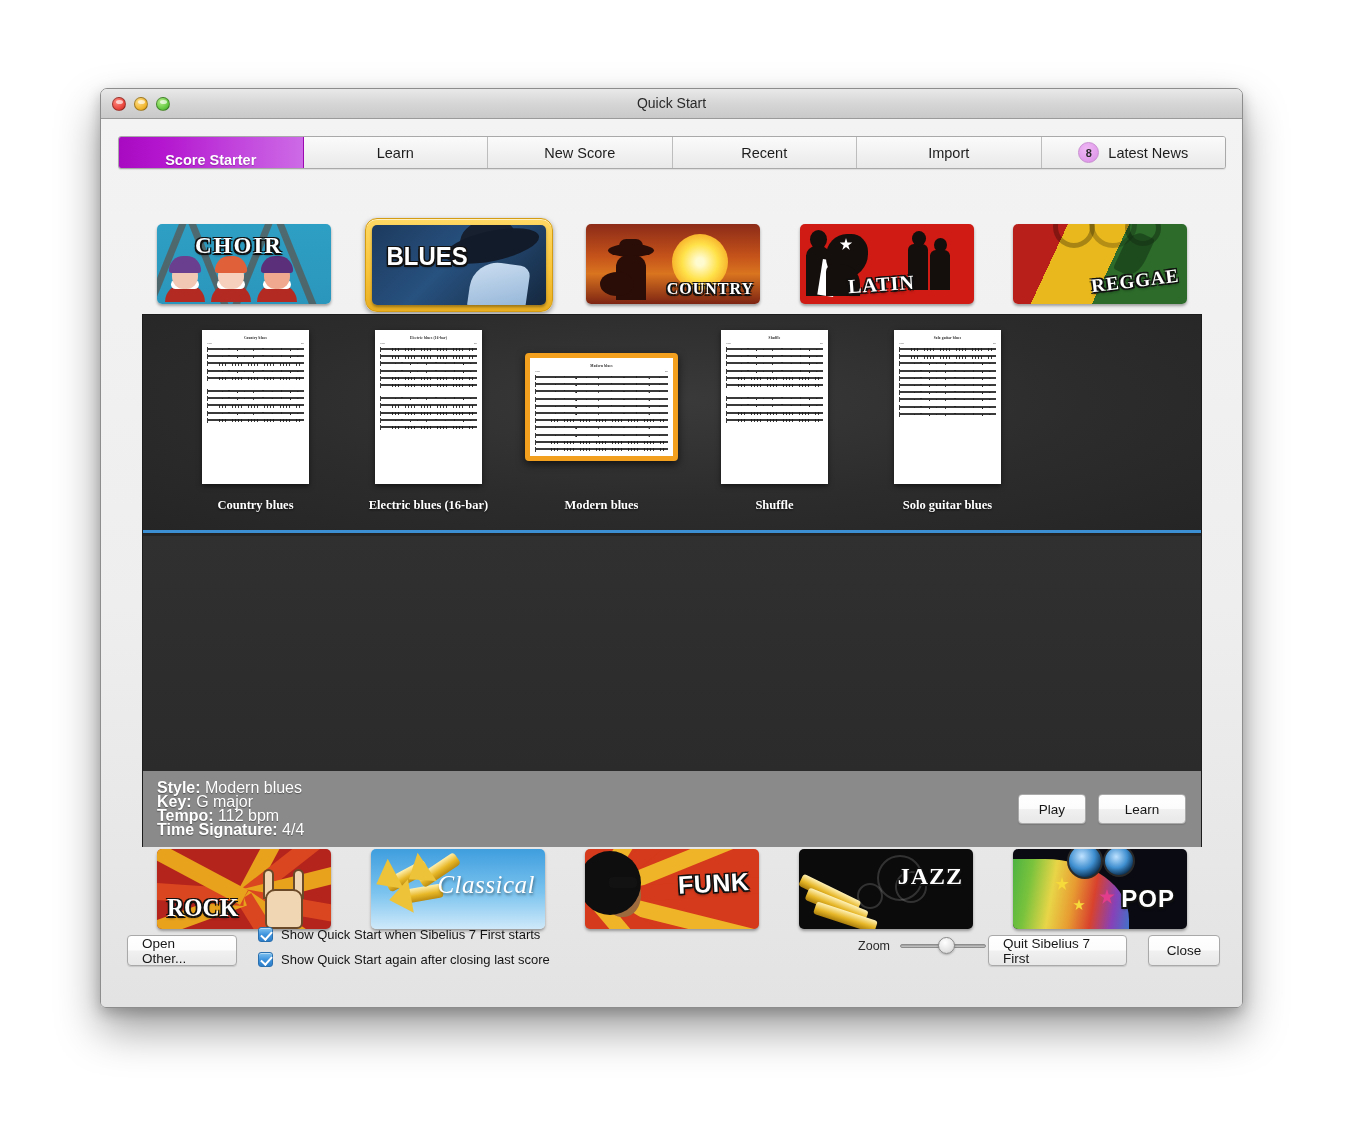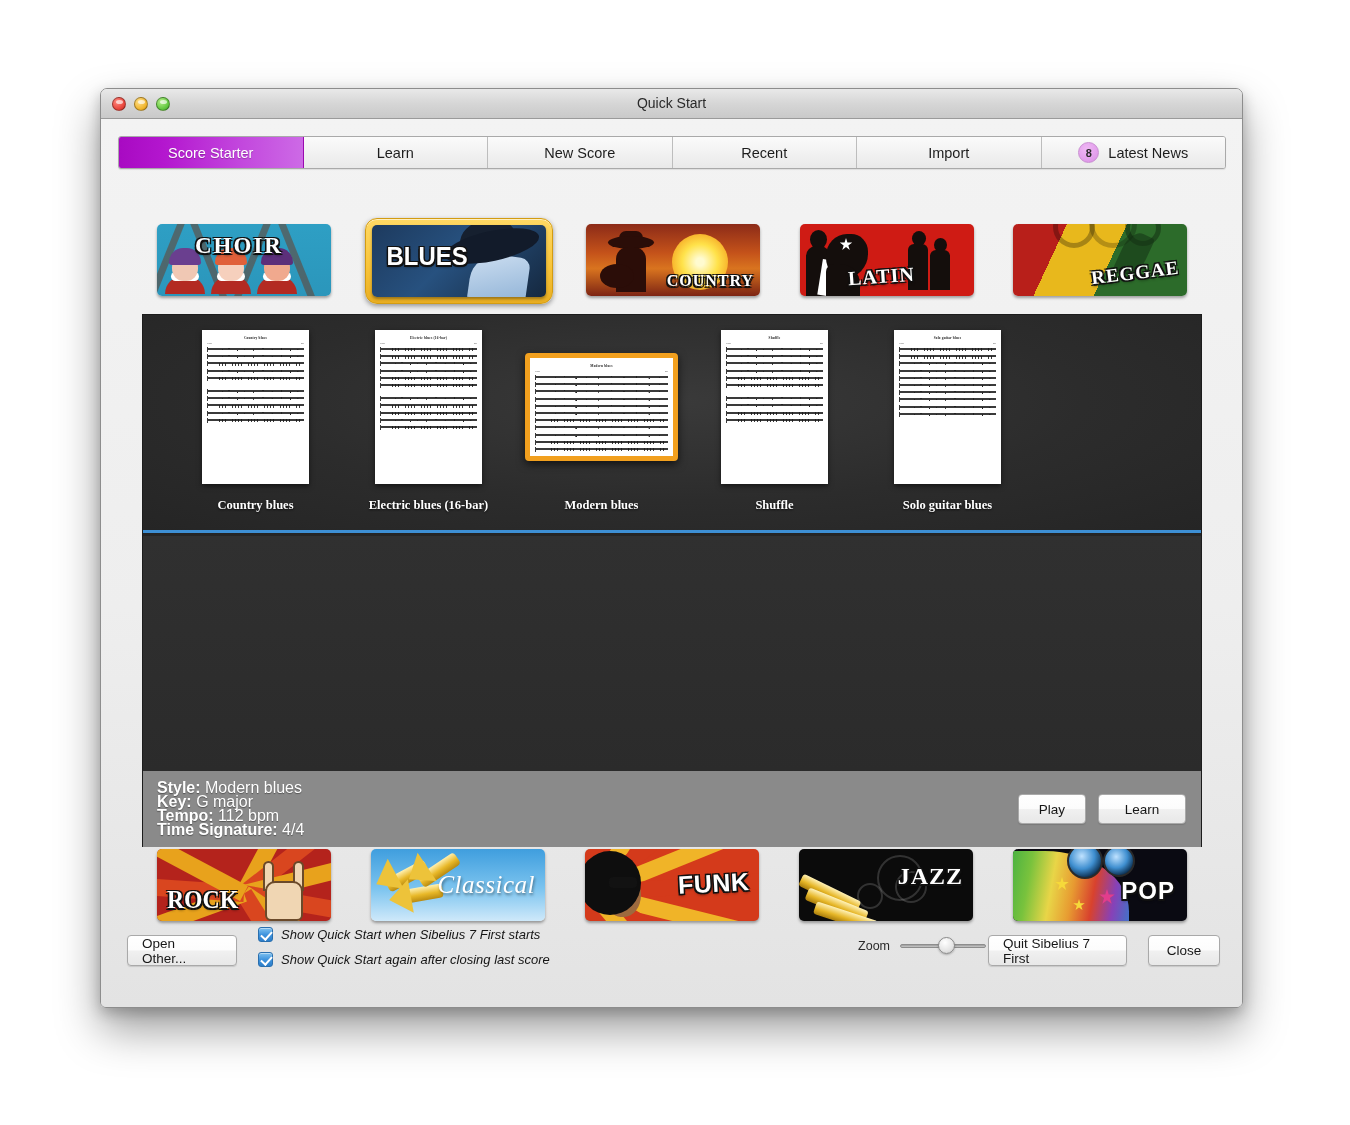--- a/index.html
+++ b/index.html
@@ -88,23 +88,24 @@
     font-size: 14.5px; color: #1d1d1d;
     background: linear-gradient(to bottom, #fbfbfb 0%, #f2f2f2 50%, #e9e9e9 100%);
     border-right: 1px solid #bdbdbd;
     cursor: default;
     position: relative;
   }
   .tab:last-child { border-right: none; }
   .tab.active {
     background: linear-gradient(to right, #a80ac2 0%, #b417cf 25%, #c246dd 65%, #cd6ae6 100%);
     color: #ffffff;
-    font-weight: normal;
+    font-weight: bold;
     text-shadow: 0 1px 1px rgba(0,0,0,0.25);
     border-right: 1px solid #9a0ab0;
+    align-items: flex-end;
   }
   .badge {
     display: inline-flex; align-items: center; justify-content: center;
     width: 21px; height: 21px; border-radius: 50%;
     background: radial-gradient(circle at 40% 32%, #f0b8f5, #e09bea 70%, #d27fdd);
     color: #2a2a2a; font-size: 11px; font-weight: bold;
     border: 1px solid #c98fd1;
   }
 
   
@@ -112,21 +113,21 @@
     position: absolute;
     left: 17px; width: 1108px;
     display: flex;
     justify-content: space-between;
     padding: 0 39px;
   }
   #genre-top    { top: 105px; }
   #genre-bottom { top: 730px; }
 
   .genre {
-    width: 174px; height: 72px;
+    width: 174px; height: 80px;
     border-radius: 5px;
     position: relative;
     overflow: hidden;
     box-shadow: 0 2px 3px rgba(0,0,0,0.35);
     cursor: default;
     flex: 0 0 auto;
   }
   .genre .gl {
     position: absolute;
     font-family: "Liberation Sans", sans-serif;
@@ -486,21 +487,21 @@
     left: 0; right: 0; bottom: 0; height: 92px;
   }
   #open-other {
     position: absolute; left: 26px; top: 20px;
     width: 110px; height: 31px;
   }
   .checks {
     position: absolute; left: 157px; top: 12px;
     display: flex; flex-direction: column; gap: 10px;
   }
-  .checkrow { display: flex; align-items: center; gap: 8px; font-style: italic; }
+  .checkrow { display: flex; align-items: center; gap: 8px; }
   .cbox {
     width: 15px; height: 15px; border-radius: 3px;
     background: linear-gradient(to bottom, #7fc2f0 0%, #3f94de 50%, #2d7ec9 100%);
     border: 1px solid #2a6fae;
     position: relative;
     box-shadow: inset 0 1px 0 rgba(255,255,255,0.45);
   }
   .cbox::after {
     content: "";
     position: absolute; left: 4px; top: 1px;

